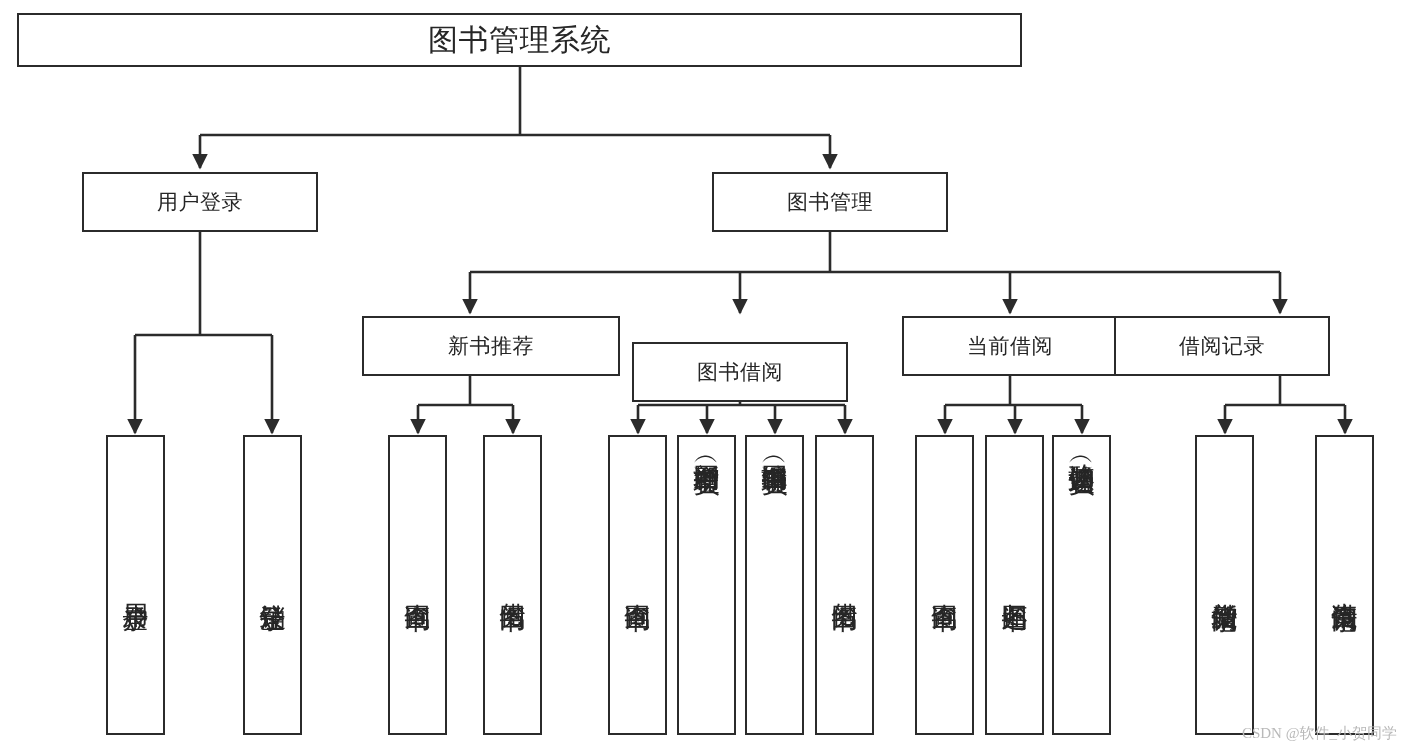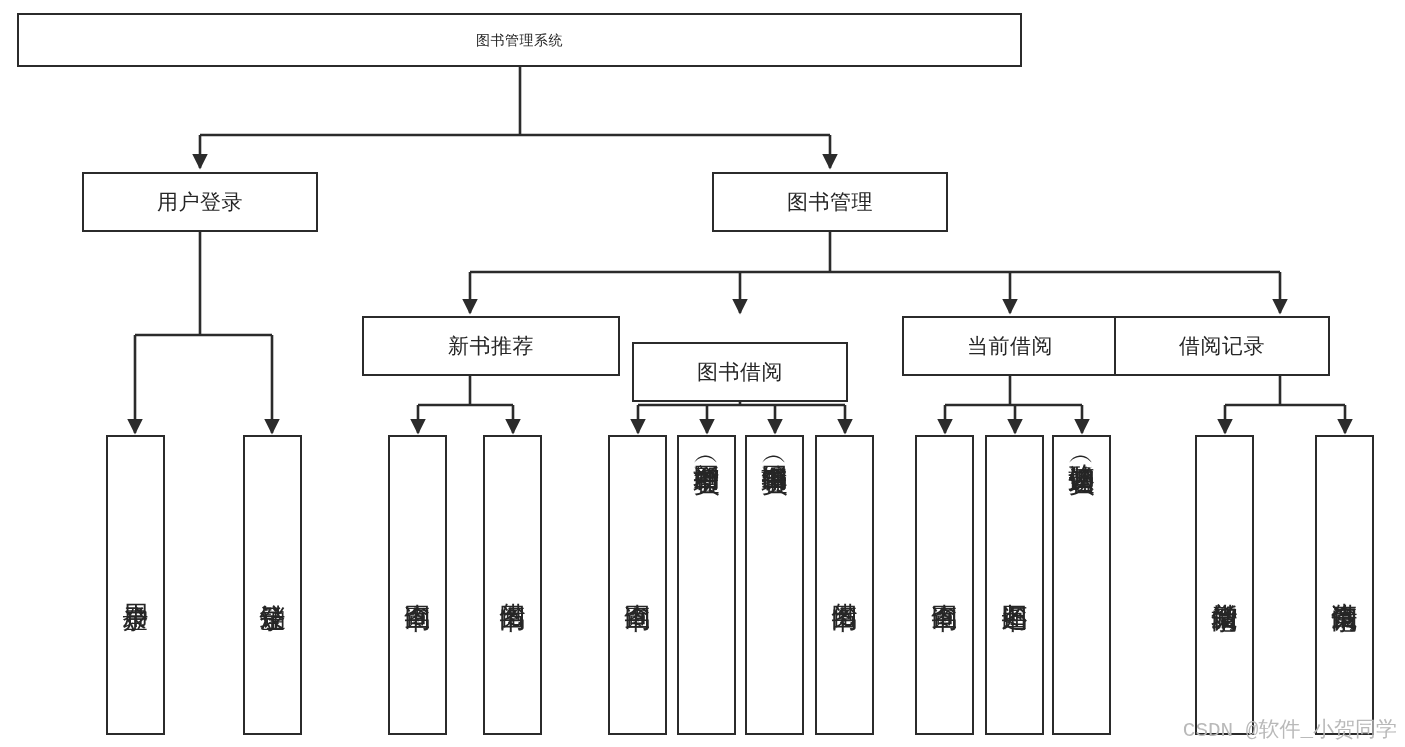--- a/index.html
+++ b/index.html
@@ -41,21 +41,21 @@
     text-align: center;
     line-height: 1.15;
     white-space: nowrap;
   }
   
   .node.horiz .lbl {
     font-size: 21px;
     letter-spacing: 0.5px;
   }
   .node.root .lbl {
-    font-size: 14px;
+    font-size: 30px;
   }
   
   .node.vert {
     align-items: flex-start;
     justify-content: center;
     padding-top: 6px;
   }
   .node.vert .lbl {
     writing-mode: vertical-rl;
     text-orientation: upright;
@@ -65,25 +65,25 @@
     white-space: nowrap;
   }
   .node.vert.center {
     align-items: center;
     padding-top: 0;
   }
   .watermark {
     position: absolute;
     right: 8px;
     bottom: 4px;
-    font-size: 21px;
+    font-size: 15px;
     color: #b9b9b9;
     z-index: 5;
     white-space: nowrap;
-    font-family: Liberation Mono, monospace;
+    font-family: Liberation Serif, serif;
   }
 </style>
 </head>
 <body>
 
 <div id="canvas">
 
   <svg class="wires" viewBox="0 0 1405 747">
     <defs>
       <marker id="arrow" viewBox="0 0 10 10" refX="9" refY="5" markerWidth="6" markerHeight="6" orient="auto-start-reverse">

